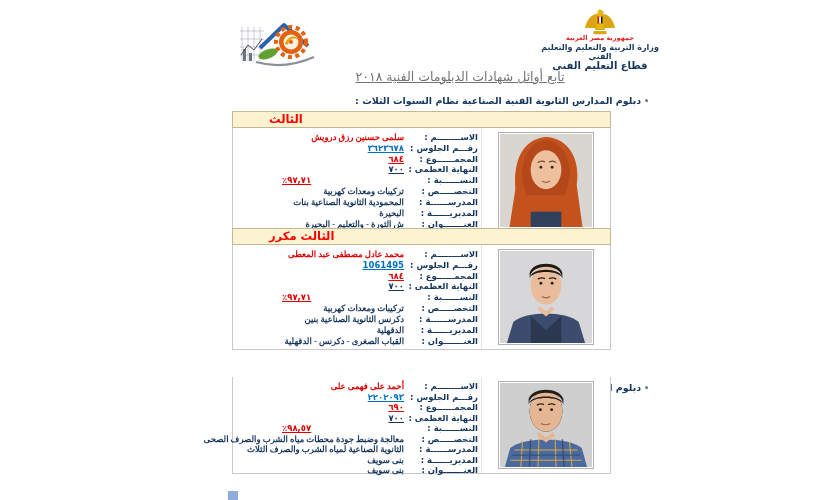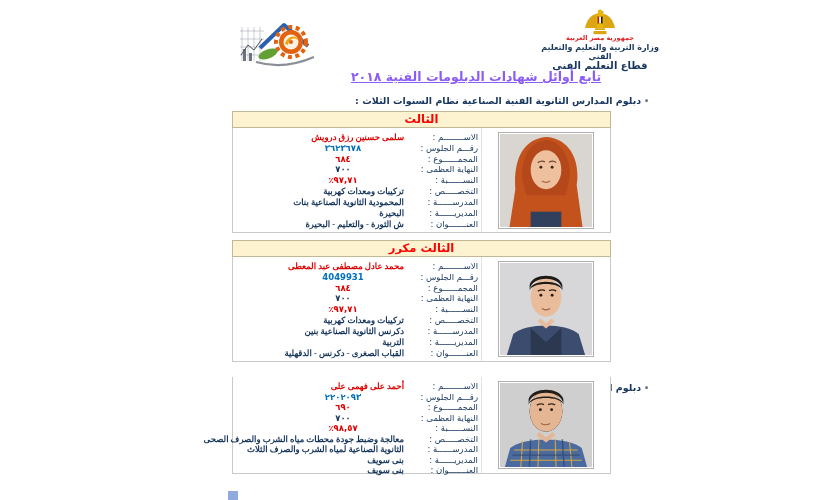--- a/index.html
+++ b/index.html
@@ -8,48 +8,48 @@
 
   
   .left-logo{position:absolute;top:3px;left:236px;width:88px;height:66px;}
   .gov-block{position:absolute;top:8px;left:538px;width:124px;text-align:center;}
   .gov-eagle{display:block;margin:0 auto;}
   .gov-country{color:#e02020;font-size:6.5px;font-weight:bold;line-height:7px;}
   .gov-ministry{color:#16365c;font-size:8px;font-weight:bold;line-height:9px;margin-top:1px;}
   .gov-sector{color:#16365c;font-size:10px;font-weight:bold;line-height:10px;}
 
   
-  .doc-title{position:absolute;top:69px;left:346px;width:260px;text-align:center;
-             color:#8b5cf6;font-weight:bold;font-size:12.5px;text-decoration:underline;}
+  .doc-title{position:absolute;top:69px;left:330px;width:260px;text-align:center;
+             color:#737373;font-weight:normal;font-size:12.5px;text-decoration:underline;}
   .section-bullet{position:absolute;right:176px;color:#17365d;font-weight:bold;
                   font-size:9.5px;white-space:nowrap;}
   .section-bullet::before{content:"•  ";color:#6b7890;font-size:8px;}
   #bullet1{top:95px;}
   #bullet2{top:382px;}
 
   
   .card{position:absolute;left:232px;width:379px;}
-  #card1{top:111px;} #card2{top:240px;} #card3{top:377px;}
+  #card1{top:111px;} #card2{top:228px;} #card3{top:377px;}
   .card-header{height:15px;line-height:15px;background:#fdf3d0;border:1px solid #c2b894;
-               text-align:center;color:#ff0000;font-weight:bold;font-size:11.5px;}
+               text-align:left;color:#ff0000;font-weight:bold;font-size:11.5px;padding-left:36px;}
   .card-body{border:1px solid #c9c9c9;border-top:none;background:#fff;display:flex;}
   #card1 .card-body{height:104px;} #card2 .card-body{height:104px;} #card3 .card-body{height:96px;}
 
   .photo-cell{width:128px;display:flex;align-items:center;justify-content:center;
               border-left:1px solid #e2e2e2;flex-shrink:0;}
   .photo-frame{width:92px;border:1px solid #b0b0b0;background:#fff;padding:1px;}
   #card1 .photo-frame{height:93px;} #card2 .photo-frame{height:92px;} #card3 .photo-frame{height:84px;}
   .photo{display:block;width:100%;height:100%;}
 
   .rows{flex:1;padding:4px 3px 3px 2px;display:flex;flex-direction:column;justify-content:space-between;}
   .row{display:flex;align-items:center;height:10.5px;line-height:10.5px;white-space:nowrap;}
-  .flabel{width:74px;flex-shrink:0;color:#17365d;font-weight:normal;font-size:8.5px;}
+  .flabel{width:74px;flex-shrink:0;color:#17365d;font-weight:bold;font-size:8.5px;}
   .fvalue{width:122px;flex-shrink:0;font-weight:bold;font-size:8.5px;}
   .v-right{text-align:right;font-family:Liberation Serif, serif;}
-  .v-center{text-align:center;}
+  .v-center{text-decoration:underline;}
   .c-red{color:#e00000;}
   .c-blue{color:#0070c0;}
   .c-navy{color:#17365d;}
   .v-pct{direction:ltr;unicode-bidi:bidi-override;}
 
   .page-corner{position:absolute;left:228px;top:491px;width:10px;height:9px;background:#8faadc;}
 </style>
 </head>
 <body>
 
@@ -192,21 +192,21 @@
           </svg>
         </div>
       </div>
       <div class="rows">
         <div class="row">
           <span class="flabel">الاســــــــم :</span>
           <span class="fvalue v-right c-red">محمد عادل مصطفى عبد المعطى</span>
         </div>
         <div class="row">
           <span class="flabel">رقـــم الجلوس :</span>
-          <span class="fvalue v-center c-blue">4049931</span>
+          <span class="fvalue v-center c-blue">1061495</span>
         </div>
         <div class="row">
           <span class="flabel">المجمــــــوع :</span>
           <span class="fvalue v-center c-red">٦٨٤</span>
         </div>
         <div class="row">
           <span class="flabel">النهاية العظمى :</span>
           <span class="fvalue v-center c-navy">٧٠٠</span>
         </div>
         <div class="row">
@@ -216,21 +216,21 @@
         <div class="row">
           <span class="flabel">التخصـــــص :</span>
           <span class="fvalue v-right c-navy">تركيبات ومعدات كهربية</span>
         </div>
         <div class="row">
           <span class="flabel">المدرســــــة :</span>
           <span class="fvalue v-right c-navy">دكرنس الثانوية الصناعية بنين</span>
         </div>
         <div class="row">
           <span class="flabel">المديريــــــة :</span>
-          <span class="fvalue v-right c-navy">التربية</span>
+          <span class="fvalue v-right c-navy">الدقهلية</span>
         </div>
         <div class="row">
           <span class="flabel">العنـــــــوان :</span>
           <span class="fvalue v-right c-navy">القباب الصغرى - دكرنس - الدقهلية</span>
         </div>
       </div>
     </div>
   </section>
 
   <section class="card" id="card3">

